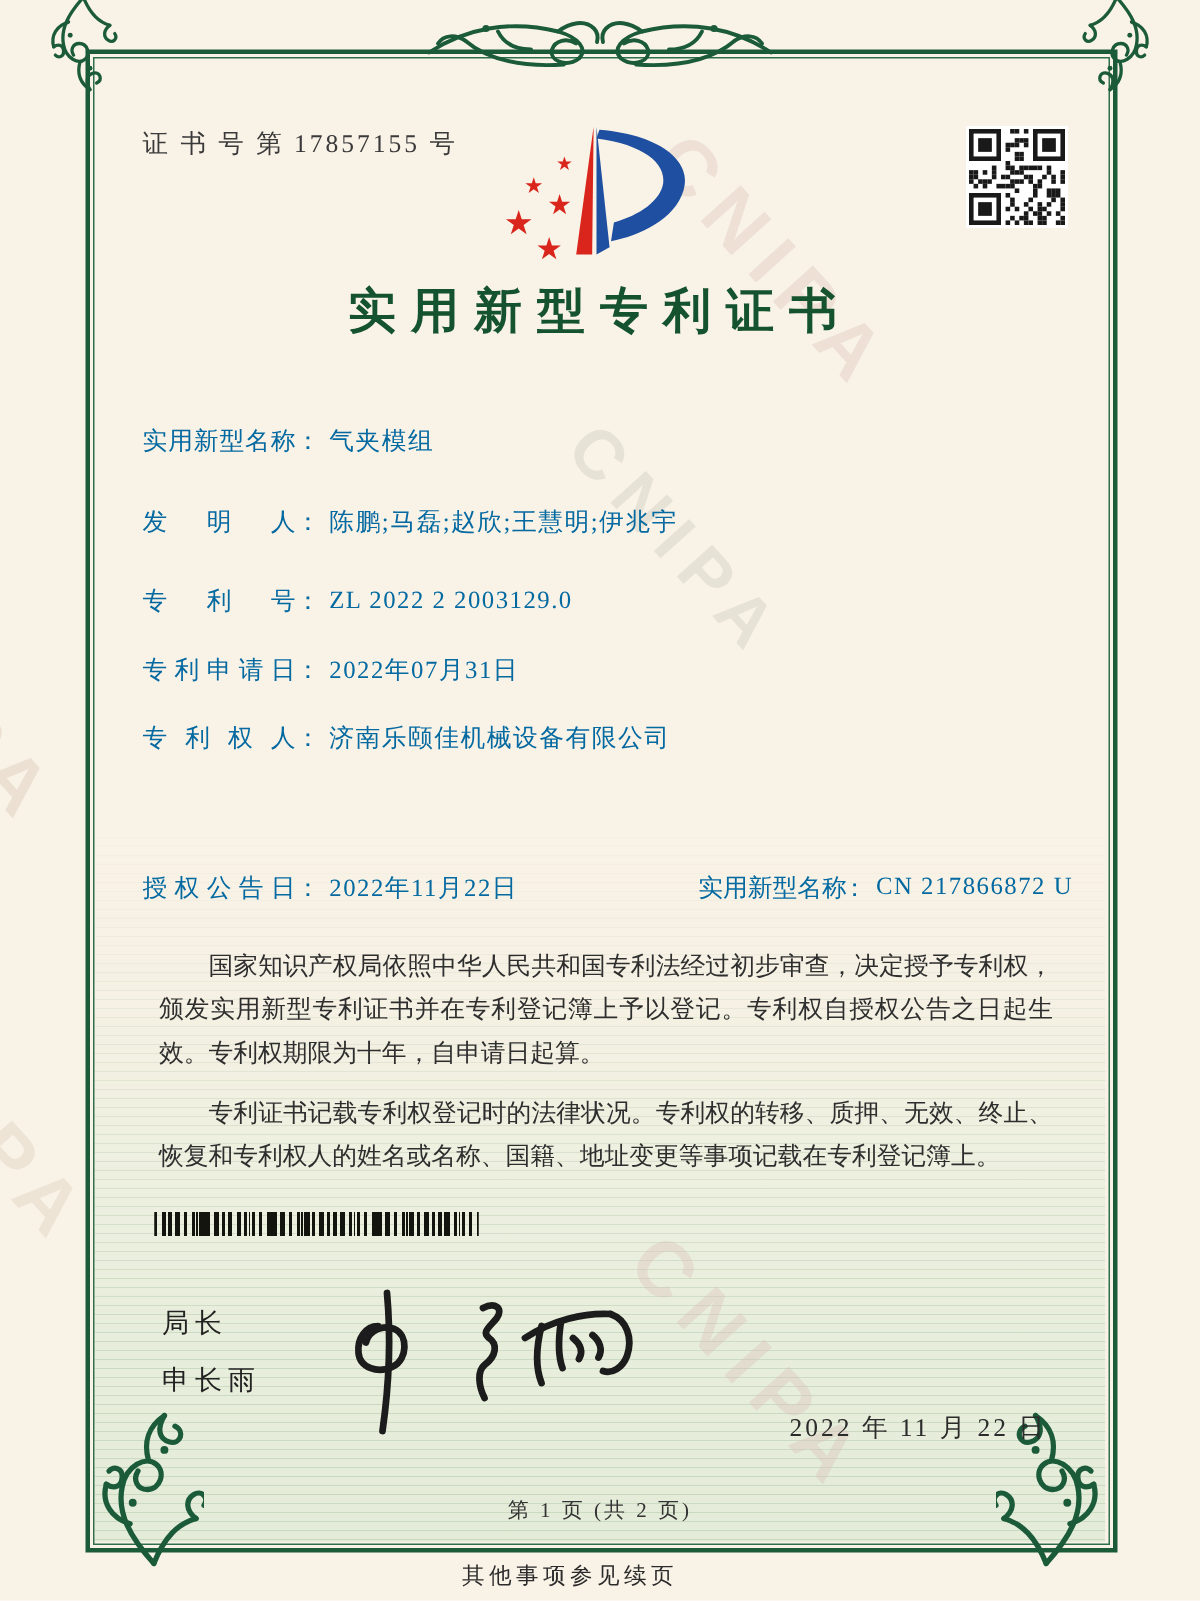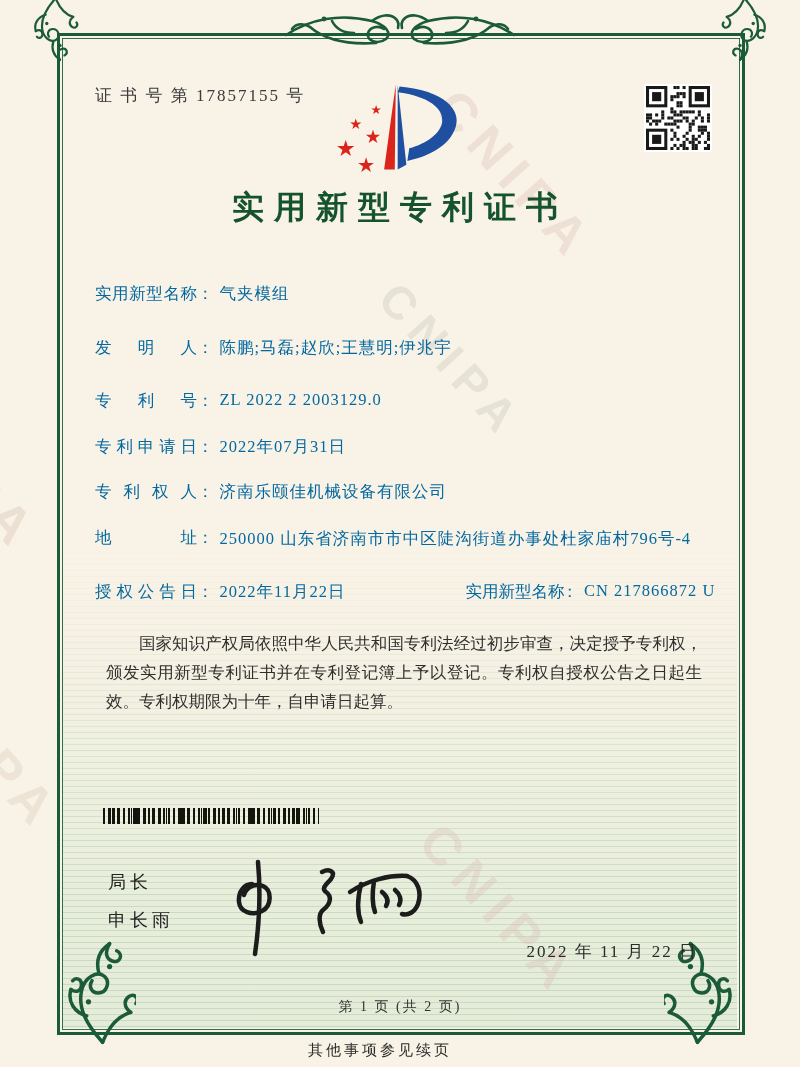--- a/index.html
+++ b/index.html
@@ -297,30 +297,28 @@
   </div>
   <div class="frow" style="top:390px">
     <span class="flabel">专利号</span><span class="colon">：</span><span class="fvalue">ZL 2022 2 2003129.0</span>
   </div>
   <div class="frow" style="top:436px">
     <span class="flabel">专利申请日</span><span class="colon">：</span><span class="fvalue">2022年07月31日</span>
   </div>
   <div class="frow" style="top:481px">
     <span class="flabel">专利权人</span><span class="colon">：</span><span class="fvalue">济南乐颐佳机械设备有限公司</span>
   </div>
-  <div class="frow" style="top:527px">
-    <span class="flabel">地址</span><span class="colon">：</span><span class="fvalue wrap">250000 山东省济南市市中区陡沟街道办事处杜家庙村796号-4</span>
-  </div>
   <div class="frow" style="top:581px">
     <span class="flabel">授权公告日</span><span class="colon">：</span><span class="fvalue">2022年11月22日</span><span class="grp2"></span>
     <span class="flabel grp2" style="width:96px">实用新型名称</span><span class="colon">：</span><span class="fvalue">CN 217866872 U</span>
   </div>
 
   <div class="bodytext">
     <p>国家知识产权局依照中华人民共和国专利法经过初步审查，决定授予专利权，颁发实用新型专利证书并在专利登记簿上予以登记。专利权自授权公告之日起生效。专利权期限为十年，自申请日起算。</p>
+    <p>专利证书记载专利权登记时的法律状况。专利权的转移、质押、无效、终止、恢复和专利权人的姓名或名称、国籍、地址变更等事项记载在专利登记簿上。</p>
   </div>
 
   <div class="barcode"></div>
 
   <div class="signer-title">局长</div>
   <div class="signer-name">申长雨</div>
 
   <div class="signature">
     <svg viewBox="0 0 235 115" width="235" height="115" fill="none" stroke="#1c1c1c" stroke-width="4.5" stroke-linecap="round">
       <path d="M30,34 C22,34 16,42 17,52 C18,62 30,66 40,61 C50,56 50,40 41,36 C33,33 24,37 22,45"></path>

